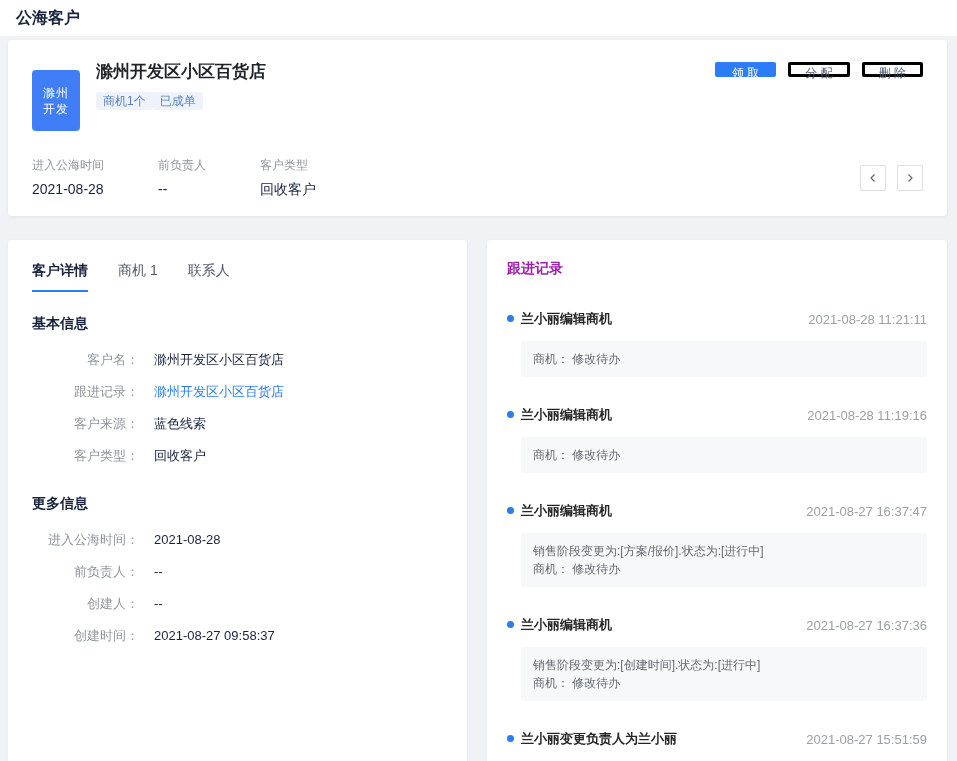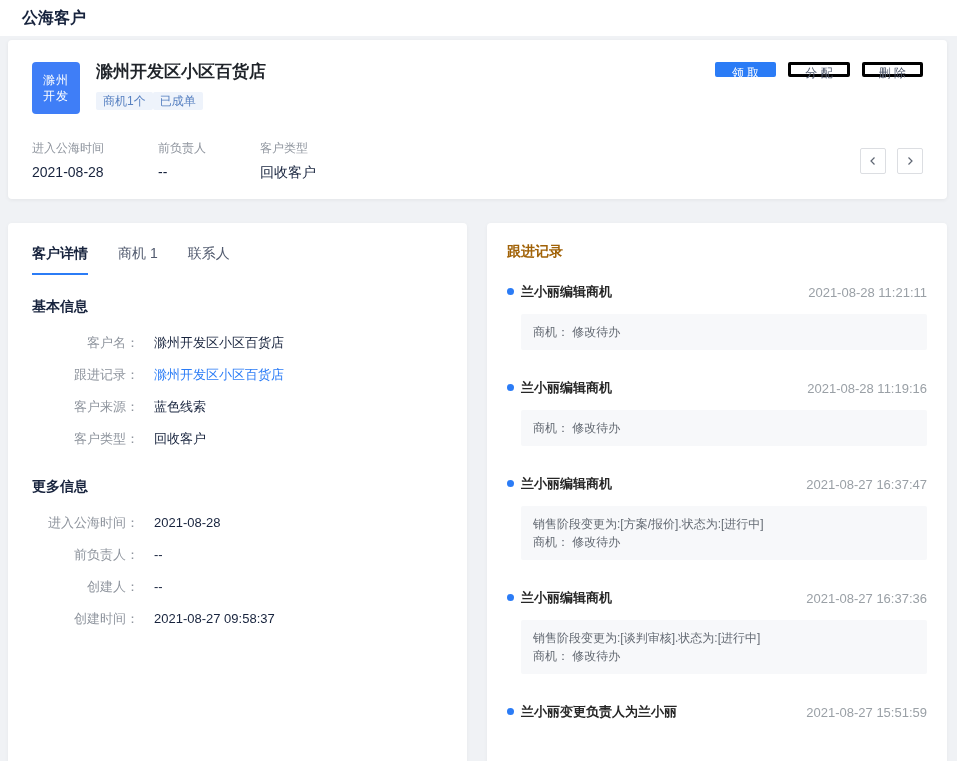--- a/index.html
+++ b/index.html
@@ -3,37 +3,37 @@
 <meta charset="utf-8">
 <style>
   * { box-sizing: border-box; margin: 0; padding: 0; }
   html, body { width: 957px; height: 761px; overflow: hidden; }
   body {
     background: #f0f2f5;
     font-family: "Liberation Sans", "DejaVu Sans", sans-serif;
     color: #333;
   }
   
-  .topbar { background: #fff; height: 36px; display: flex; align-items: center; padding: 0 22px; }
+  .topbar { background: #fff; height: 36px; display: flex; align-items: center; padding: 0 16px; }
   .page-title { font-size: 16px; font-weight: bold; color: #17233d; }
 
   .wrap { padding: 4px 10px 0 8px; }
 
   
   .header-card {
     background: #fff; border-radius: 4px;
     box-shadow: 0 1px 4px rgba(0,0,0,0.06);
     padding: 22px 24px 18px;
   }
   .header-top { display: flex; align-items: flex-start; }
   .avatar {
-    width: 48px; height: 52px; border-radius: 4px; background: #3f7ef7;
+    width: 48px; height: 61px; border-radius: 4px; background: #3f7ef7;
     color: #fff; font-size: 12px; line-height: 16px;
     display: flex; flex-direction: column; align-items: center; justify-content: center;
-    flex-shrink: 0; letter-spacing: 1px;
+    flex-shrink: 0; letter-spacing: 1px; margin-top: 8px;
   }
   .name-block { margin-left: 16px; }
   .company-name { font-size: 17px; font-weight: bold; color: #1f2329; line-height: 20px; }
   .tags { margin-top: 10px; display: flex; }
   .tag {
     font-size: 12px; line-height: 18px; padding: 0 7px; border-radius: 2px;
     background: #eef3fb; color: #5780c1; white-space: nowrap;
   }
   .actions { margin-left: auto; display: flex; gap: 12px; }
   .btn {
@@ -68,21 +68,21 @@
   .tab { font-size: 14px; color: #515a6e; padding-bottom: 10px; cursor: pointer; border-bottom: 2px solid transparent; }
   .tab.active { color: #17233d; font-weight: bold; border-bottom-color: #2b7cf6; }
 
   .section-title { font-size: 14px; font-weight: bold; color: #17233d; margin: 23px 0 11px; }
   .field-row { display: flex; align-items: center; padding: 8px 0; font-size: 13px; line-height: 16px; }
   .field-label { width: 107px; text-align: right; color: #8f959e; flex-shrink: 0; }
   .field-value { margin-left: 15px; color: #17233d; }
   .field-value.link { color: #2b7cf6; cursor: pointer; }
 
   
-  .tl-title-bar { font-size: 14px; font-weight: bold; color: #a16207; margin-bottom: 22px; }
+  .tl-title-bar { font-size: 14px; font-weight: bold; color: #a21caf; margin-bottom: 32px; }
   .tl-item { position: relative; padding-left: 14px; margin-bottom: 29px; }
   .tl-dot {
     position: absolute; left: 0; top: 5px; width: 7px; height: 7px;
     border-radius: 50%; background: #2b7cf6;
   }
   .tl-head { display: flex; justify-content: space-between; align-items: center; }
   .tl-title { font-size: 13px; font-weight: 600; color: #262626; }
   .tl-time { font-size: 13px; color: #9aa0a6; }
   .tl-box {
     margin-top: 13px; background: #f7f8fa; border-radius: 2px;
@@ -230,21 +230,21 @@
         </div>
       </div>
 
       <div class="tl-item">
         <span class="tl-dot"></span>
         <div class="tl-head">
           <span class="tl-title">兰小丽编辑商机</span>
           <span class="tl-time">2021-08-27 16:37:36</span>
         </div>
         <div class="tl-box">
-          <div>销售阶段变更为:[谈判审核].状态为:[进行中]</div>
+          <div>销售阶段变更为:[创建时间].状态为:[进行中]</div>
           <div>商机： 修改待办</div>
         </div>
       </div>
 
       <div class="tl-item">
         <span class="tl-dot"></span>
         <div class="tl-head">
           <span class="tl-title">兰小丽变更负责人为兰小丽</span>
           <span class="tl-time">2021-08-27 15:51:59</span>
         </div>

